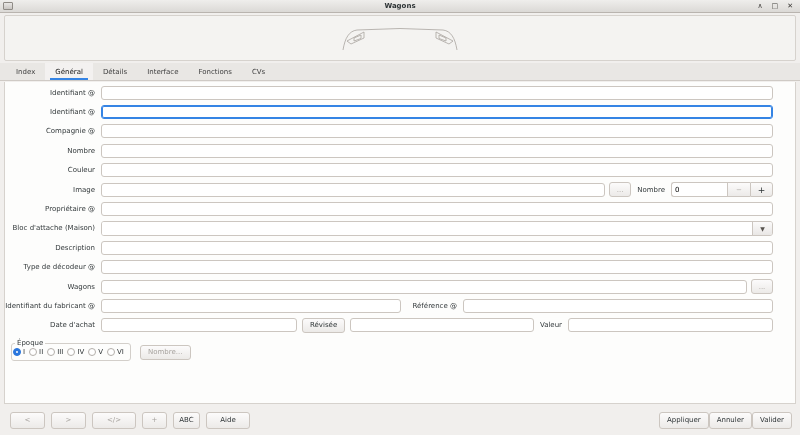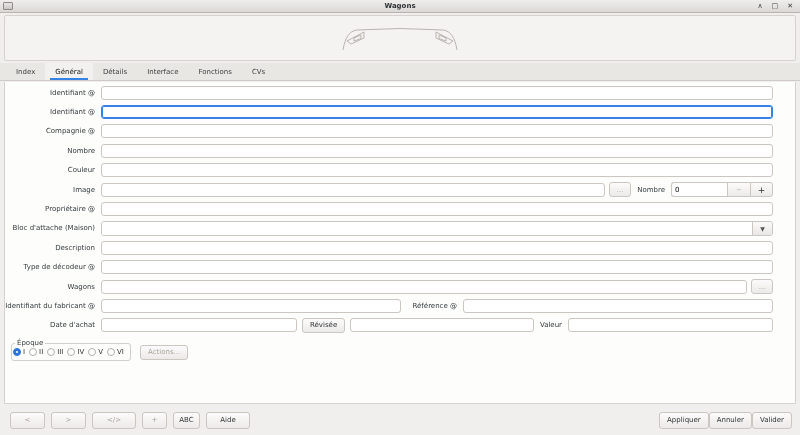--- a/index.html
+++ b/index.html
@@ -300,21 +300,21 @@
         </span>
       <span class="ritem">
           <span class="radio"></span>
           <span>V</span>
         </span>
       <span class="ritem" style="margin-right:3px">
           <span class="radio"></span>
           <span>VI</span>
         </span>
     </div>
-    <button class="btn dim actions-btn">Actions...</button>
+    <button class="btn dim actions-btn">Nombre...</button>
   </div>
 
 </div>
 
 <div class="footer">
   <div class="foot-left">
     <button class="btn dim w-nav">&lt;</button>
     <button class="btn dim w-nav">&gt;</button>
     <button class="btn dim w-code">&lt;/&gt;</button>
     <button class="btn dim w-plus">+</button>

